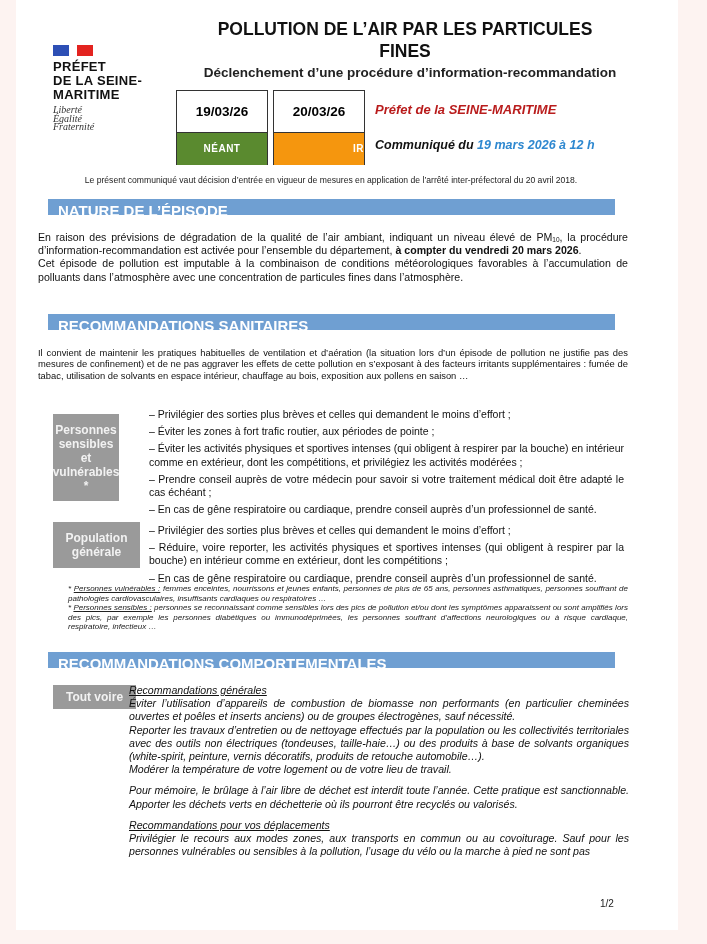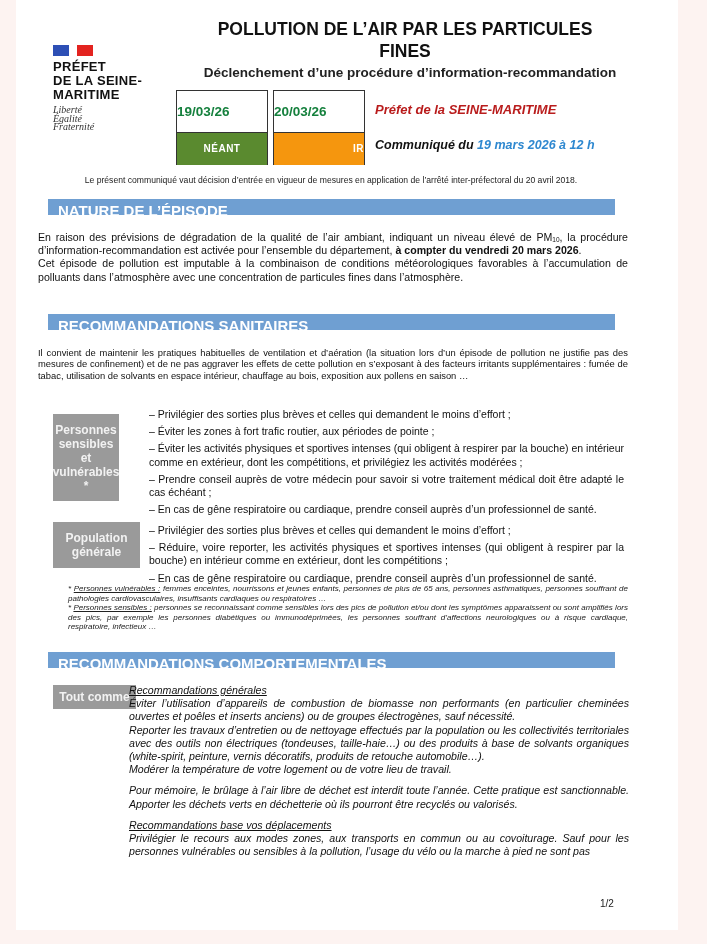--- a/index.html
+++ b/index.html
@@ -30,22 +30,22 @@
   }
   .subtitle {
     position: absolute; left: 165px; top: 65px; width: 490px; text-align: center;
     font-weight: bold; font-size: 13.5px; color: #222;
   }
   .daybox {
     position: absolute; top: 90px; width: 92px; height: 75px; border: 1px solid #333;
     box-sizing: border-box;
   }
   .daybox .date {
-    height: 41px; line-height: 41px; text-align: left; font-weight: bold;
-    font-size: 13.5px; color: #15803d; border-bottom: 1px solid #333;
+    height: 41px; line-height: 41px; text-align: center; font-weight: bold;
+    font-size: 13.5px; color: #000000; border-bottom: 1px solid #333;
   }
   .daybox .lvl {
     height: 32px; line-height: 32px; text-align: center; font-weight: bold;
     font-size: 10px; color: #fff; letter-spacing: 0.5px;
   }
   .prefet-line {
     position: absolute; left: 375px; top: 102px; font-weight: bold; font-style: italic;
     font-size: 13px; color: #b91c1c;
   }
   .communique {
@@ -164,27 +164,27 @@
   <div>– Réduire, voire reporter, les activités physiques et sportives intenses (qui obligent à respirer par la bouche) en intérieur comme en extérieur, dont les compétitions ;</div>
   <div>– En cas de gêne respiratoire ou cardiaque, prendre conseil auprès d’un professionnel de santé.</div>
 </div>
 
 <div class="notes" style="top:584px;">
   <div class="ind">* <u>Personnes vulnérables :</u><span> femmes enceintes, nourrissons et jeunes enfants, personnes de plus de 65 ans, personnes asthmatiques, personnes souffrant de pathologies cardiovasculaires, insuffisants cardiaques ou respiratoires …</span></div>
   <div class="ind">* <u>Personnes sensibles :</u><span> personnes se reconnaissant comme sensibles lors des pics de pollution et/ou dont les symptômes apparaissent ou sont amplifiés lors des pics, par exemple les personnes diabétiques ou immunodéprimées, les personnes souffrant d’affections neurologiques ou à risque cardiaque, respiratoire, infectieux …</span></div>
 </div>
 
 <div class="sec" style="top:652px;">RECOMMANDATIONS COMPORTEMENTALES</div>
-<div class="graybox" style="left:53px; top:685px; width:83px; height:24px;">Tout comme</div>
+<div class="graybox" style="left:53px; top:685px; width:83px; height:24px;">Tout voire</div>
 
 <div class="comport" style="top:684px;">
   <div class="h">Recommandations générales</div>
   <div>Éviter l’utilisation d’appareils de combustion de biomasse non performants (en particulier cheminées ouvertes et poêles et inserts anciens) ou de groupes électrogènes, sauf nécessité.</div>
   <div>Reporter les travaux d’entretien ou de nettoyage effectués par la population ou les collectivités territoriales avec des outils non électriques (tondeuses, taille-haie…) ou des produits à base de solvants organiques (white-spirit, peinture, vernis décoratifs, produits de retouche automobile…).</div>
   <div>Modérer la température de votre logement ou de votre lieu de travail.</div>
   <div class="gap"></div>
   <div>Pour mémoire, le brûlage à l’air libre de déchet est interdit toute l’année. Cette pratique est sanctionnable. Apporter les déchets verts en déchetterie où ils pourront être recyclés ou valorisés.</div>
   <div class="gap"></div>
-  <div class="h">Recommandations base vos déplacements</div>
+  <div class="h">Recommandations pour vos déplacements</div>
   <div>Privilégier le recours aux modes zones, aux transports en commun ou au covoiturage. Sauf pour les personnes vulnérables ou sensibles à la pollution, l’usage du vélo ou la marche à pied ne sont pas</div>
 </div>
 
 <div class="pagenum">1/2</div>
 
 </body></html>

